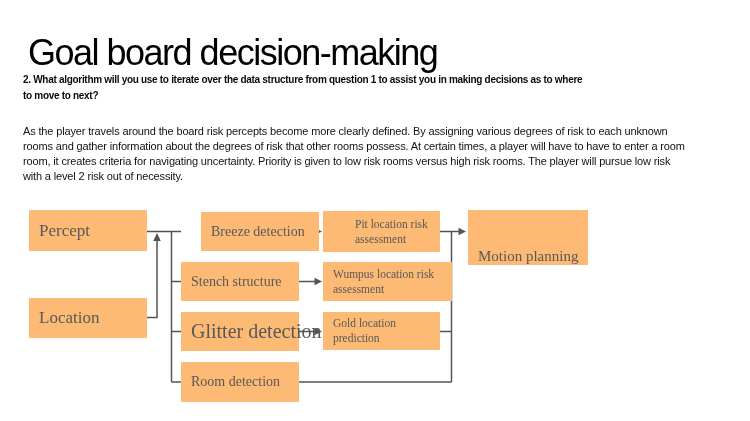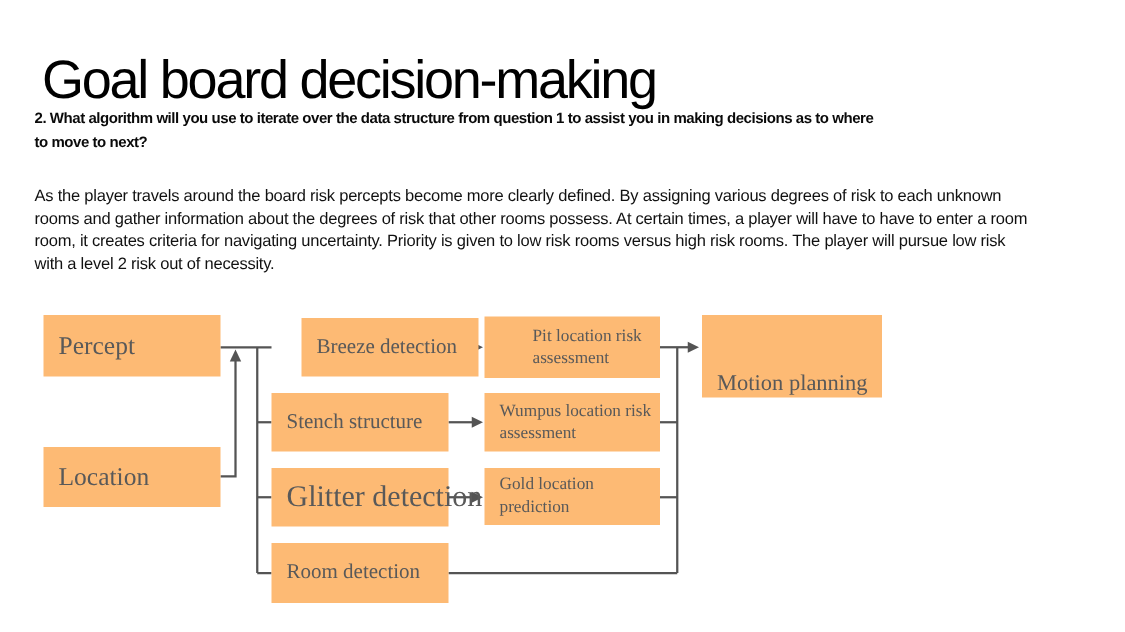--- a/index.html
+++ b/index.html
@@ -43,21 +43,21 @@
   }
   .node span{display:block;white-space:nowrap;}
 
   .n-percept {left:29px; top:210px;width:118px;height:41px;font-size:17px;}
   .n-location{left:29px; top:298px;width:118px;height:40px;font-size:17px;}
   .n-breeze  {left:181px;top:212px;width:118px;height:39px;font-size:14px;margin-left:20px;}
   .n-stench  {left:181px;top:262px;width:118px;height:39px;font-size:14px;}
   .n-glitter {left:181px;top:312px;width:118px;height:39px;font-size:20px;text-align:right;}
   .n-room    {left:181px;top:362px;width:118px;height:40px;font-size:14px;}
   .n-pit     {left:323px;top:211px;width:117px;height:41px;font-size:11.5px;line-height:15px;padding-left:32px;}
-  .n-wumpus  {left:323px;top:262px;width:117px;height:39px;font-size:11.5px;line-height:15px;}
+  .n-wumpus  {left:323px;top:262px;width:129px;height:39px;font-size:11.5px;line-height:15px;}
   .n-gold    {left:323px;top:312px;width:117px;height:38px;font-size:11.5px;line-height:15px;}
   .n-motion  {left:468px;top:210px;width:120px;height:55px;font-size:15px;justify-content:flex-end;}
 </style>
 </head>
 <body>
 
 <div class="slide">
 
   <h1 class="title">Goal board decision-making</h1>
 

